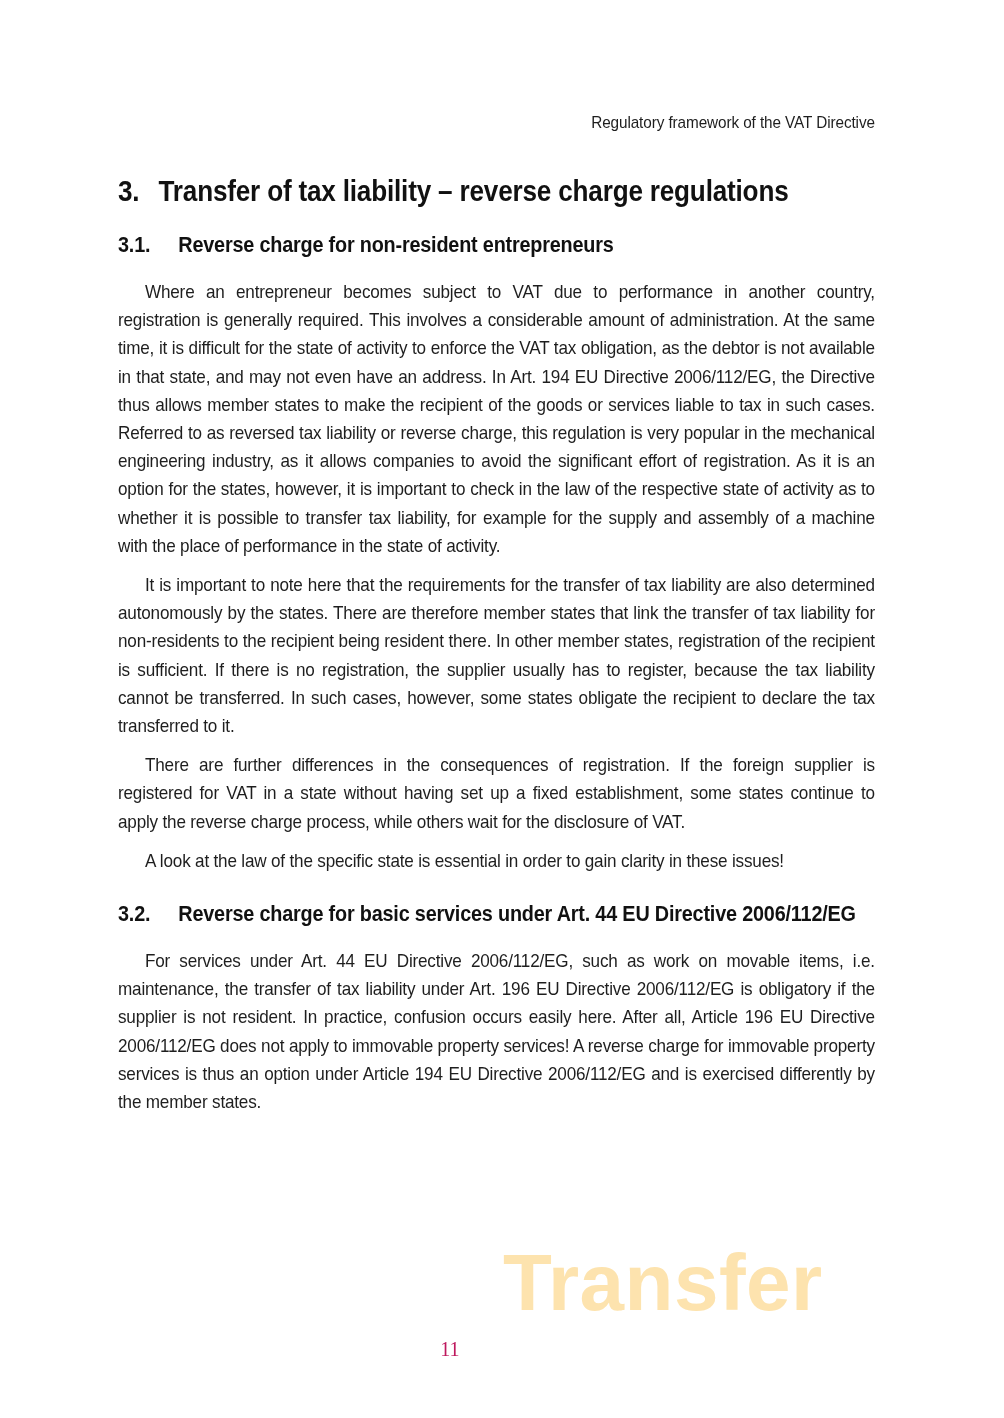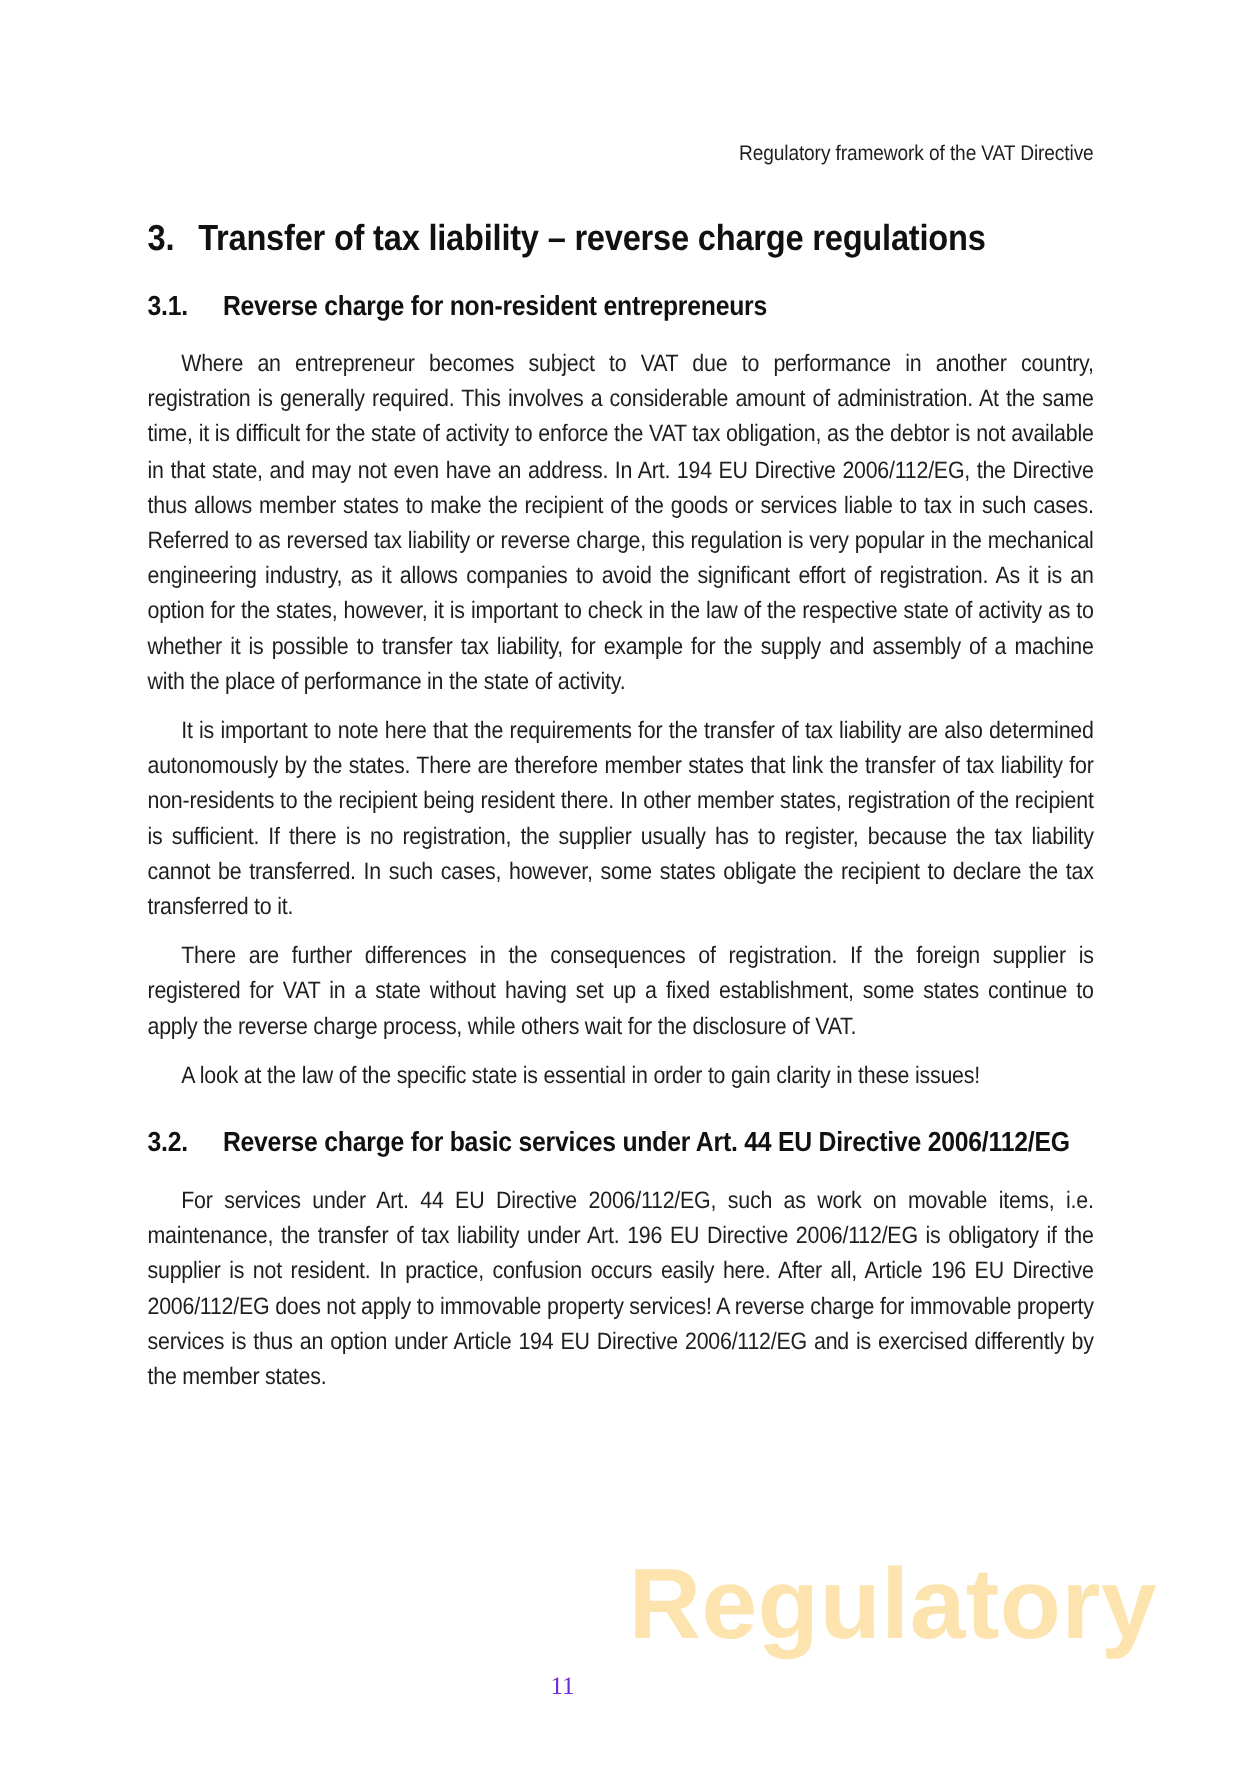--- a/index.html
+++ b/index.html
@@ -87,29 +87,29 @@
     pointer-events: none;
   }
   .page-number {
     position: absolute;
     left: 0;
     top: 1338px;
     width: 900px;
     text-align: center;
     font-family: "Liberation Serif", "DejaVu Serif", serif;
     font-size: 20px;
-    color: #6d28d9;
+    color: #be185d;
   }
 </style>
 </head>
 <body>
 
 <div class="page">
 
-  <div class="watermark" style="color: rgb(253, 227, 174);">Regulatory</div>
+  <div class="watermark" style="color: rgb(253, 227, 174);">Transfer</div>
 
   <div class="content">
 
     <div class="running-header">Regulatory framework of the VAT Directive</div>
 
     <h1 class="heading1"><span class="h-num">3.</span><span>Transfer of tax liability – reverse charge regulations</span></h1>
 
     <h2 class="heading2"><span class="h-num">3.1.</span><span>Reverse charge for non-resident entrepreneurs</span></h2>
 
     <p class="body-para">Where an entrepreneur becomes subject to VAT due to performance in another country, registration is generally required. This involves a considerable amount of administration. At the same time, it is difficult for the state of activity to enforce the VAT tax obligation, as the debtor is not available in that state, and may not even have an address. In Art. 194 EU Directive 2006/112/EG, the Directive thus allows member states to make the recipient of the goods or services liable to tax in such cases. Referred to as reversed tax liability or reverse charge, this regulation is very popular in the mechanical engineering industry, as it allows companies to avoid the significant effort of registration. As it is an option for the states, however, it is important to check in the law of the respective state of activity as to whether it is possible to transfer tax liability, for example for the supply and assembly of a machine with the place of performance in the state of activity.</p>

